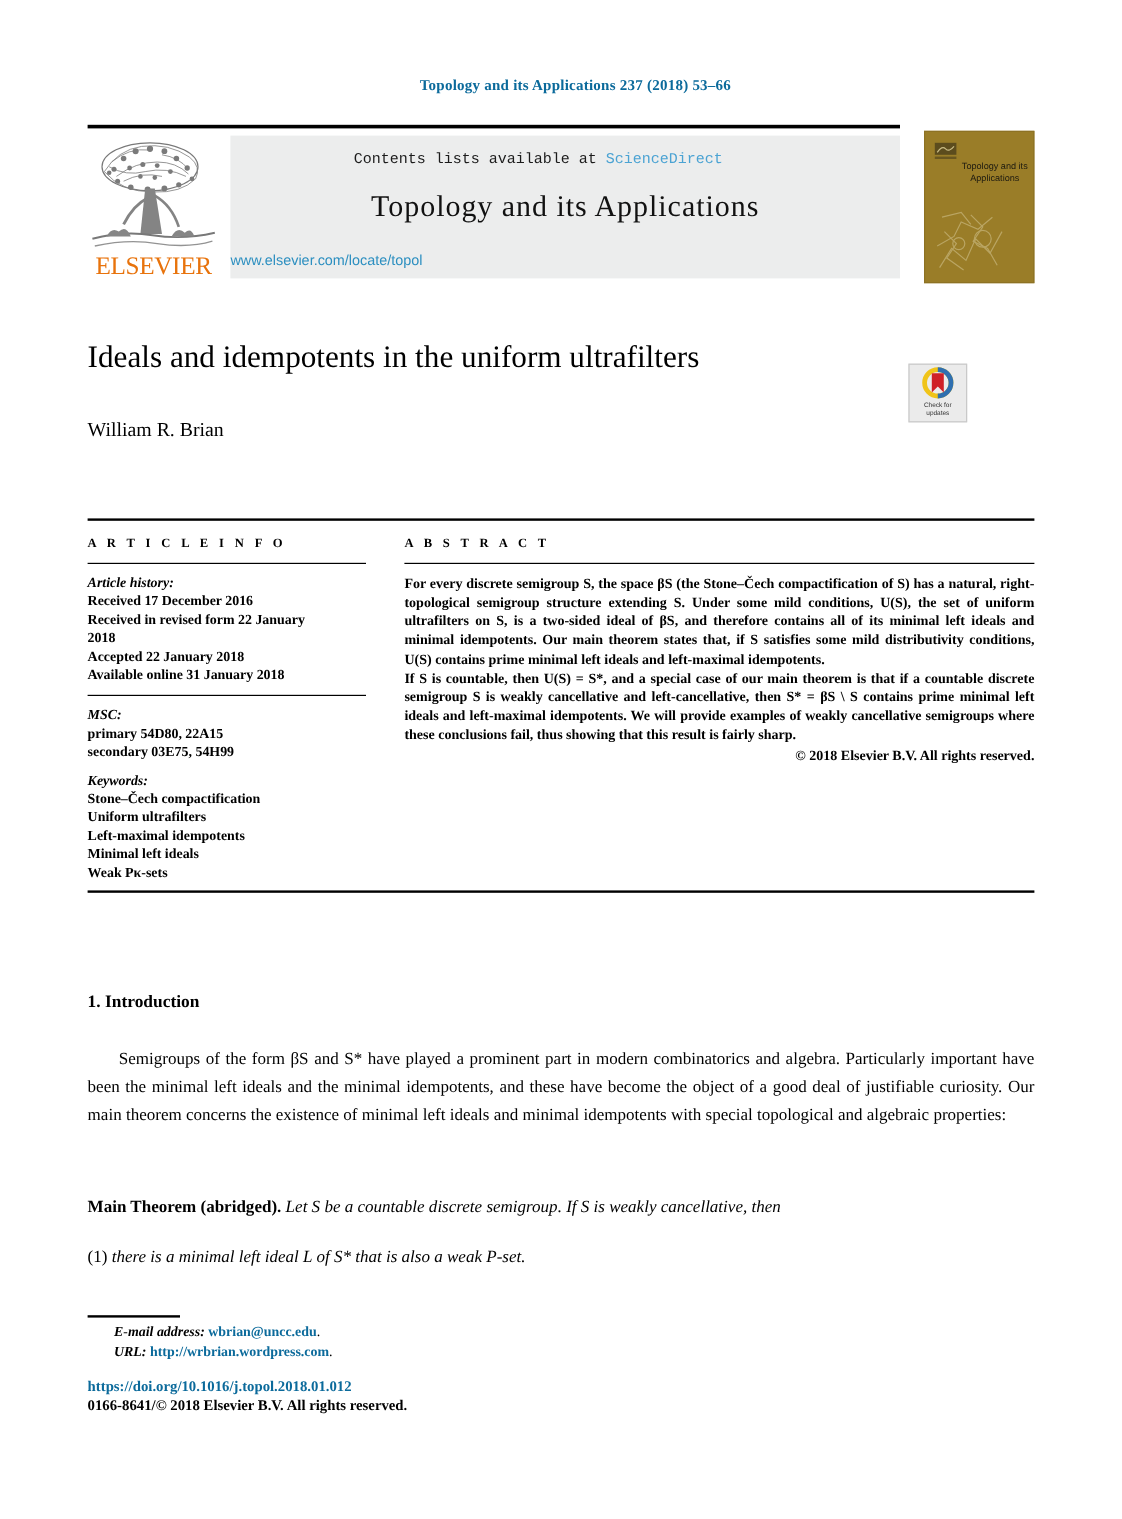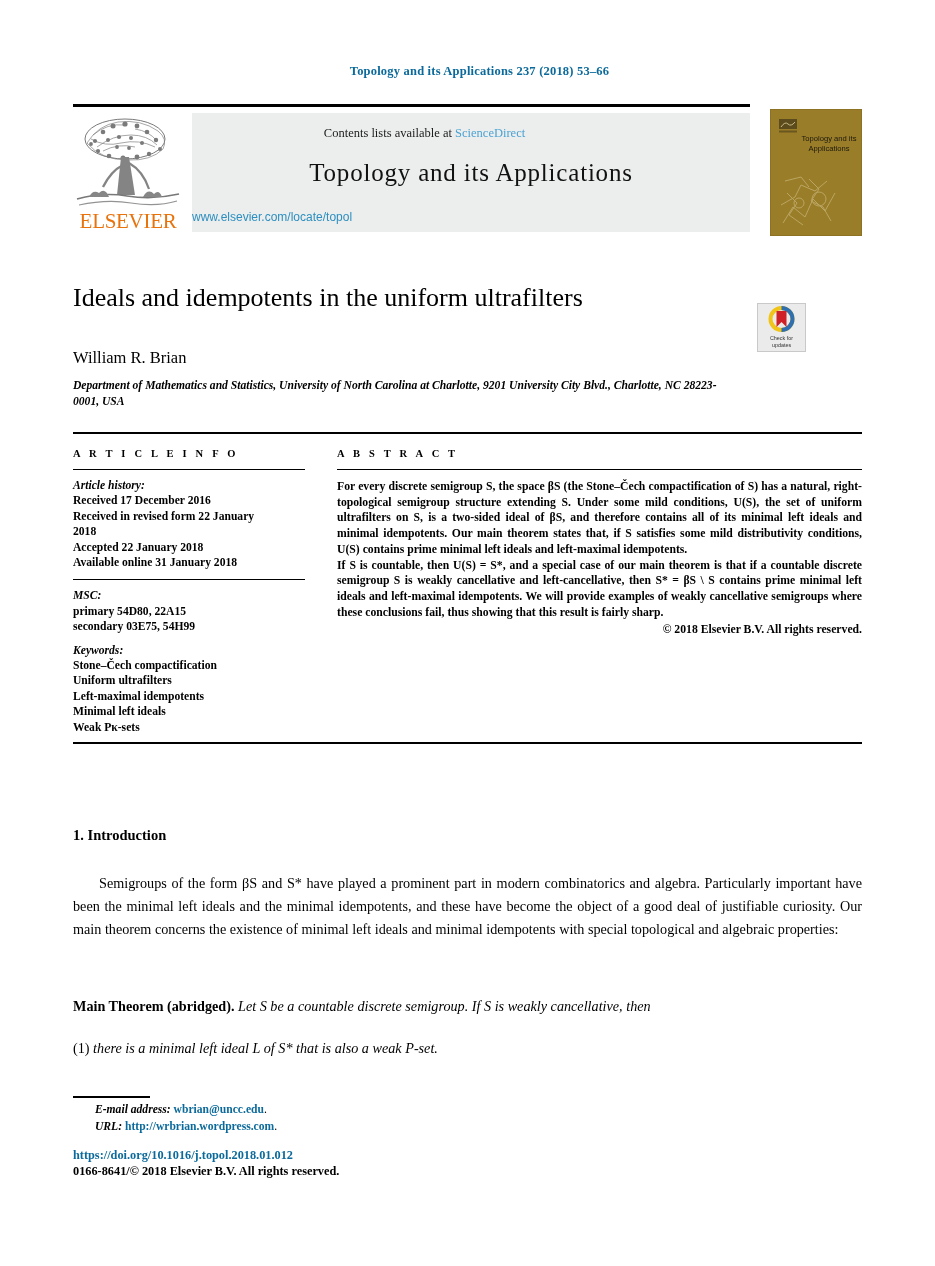--- a/index.html
+++ b/index.html
@@ -75,23 +75,24 @@
     top: 9px;
     width: 558px;
     height: 119px;
     background: #eceded;
   }
   .contents-line {
     position: absolute;
     top: 13px;
     left: 0; width: 465px;
     text-align: center;
-    font-family: Liberation Serif, serif;
+    font-family: Liberation Mono, monospace;
     font-size: 12.5px;
     color: #1b1b1b;
+    padding-left: 24px;
   }
   .contents-line .sd {
     color: #4ba3d3;
   }
   .journal-title {
     position: absolute;
     top: 46px;
     left: 0; width: 558px;
     text-align: center;
     font-size: 25px;
@@ -424,21 +425,20 @@
       <path d="M23.5 4 a11 11 0 0 1 0 22" fill="none" stroke="#2f6fb0" stroke-width="4"></path>
       <path d="M18.5 7 h10 v16 l-5 -5 l-5 5 z" fill="#cf2027"></path>
     </svg>
     <div class="cm-label">
       <span>Check for</span><br>
       <span>updates</span>
     </div>
   </div>
 
   <div class="author">William R. Brian</div>
-  <div class="affil">Department of Mathematics and Statistics, University of North Carolina at Charlotte, 9201 University City Blvd., Charlotte, NC 28223-0001, USA</div>
 
   <div class="rule-wide-top"></div>
 
   <div class="col-info">
     <div class="sec-head">A R T I C L E   I N F O</div>
     <div class="thin-rule"></div>
 
     <div class="info-group">
       <span class="lbl ln">Article history:</span>
       <span class="ln">Received 17 December 2016</span>

